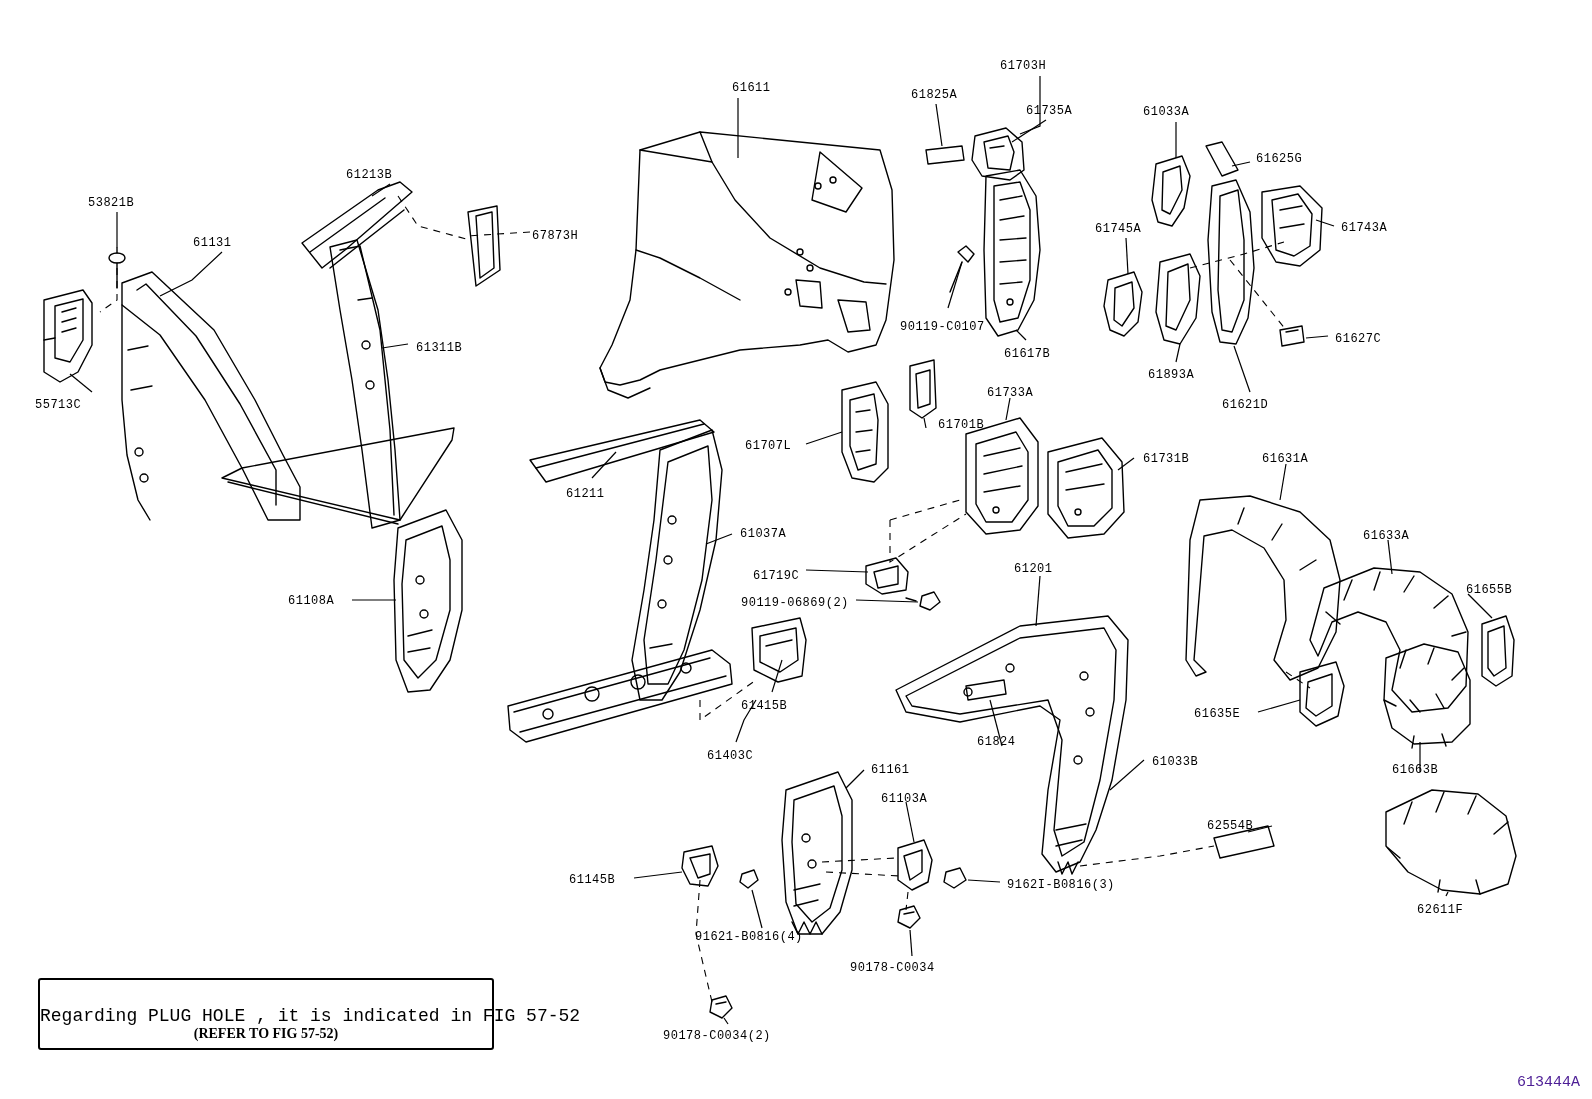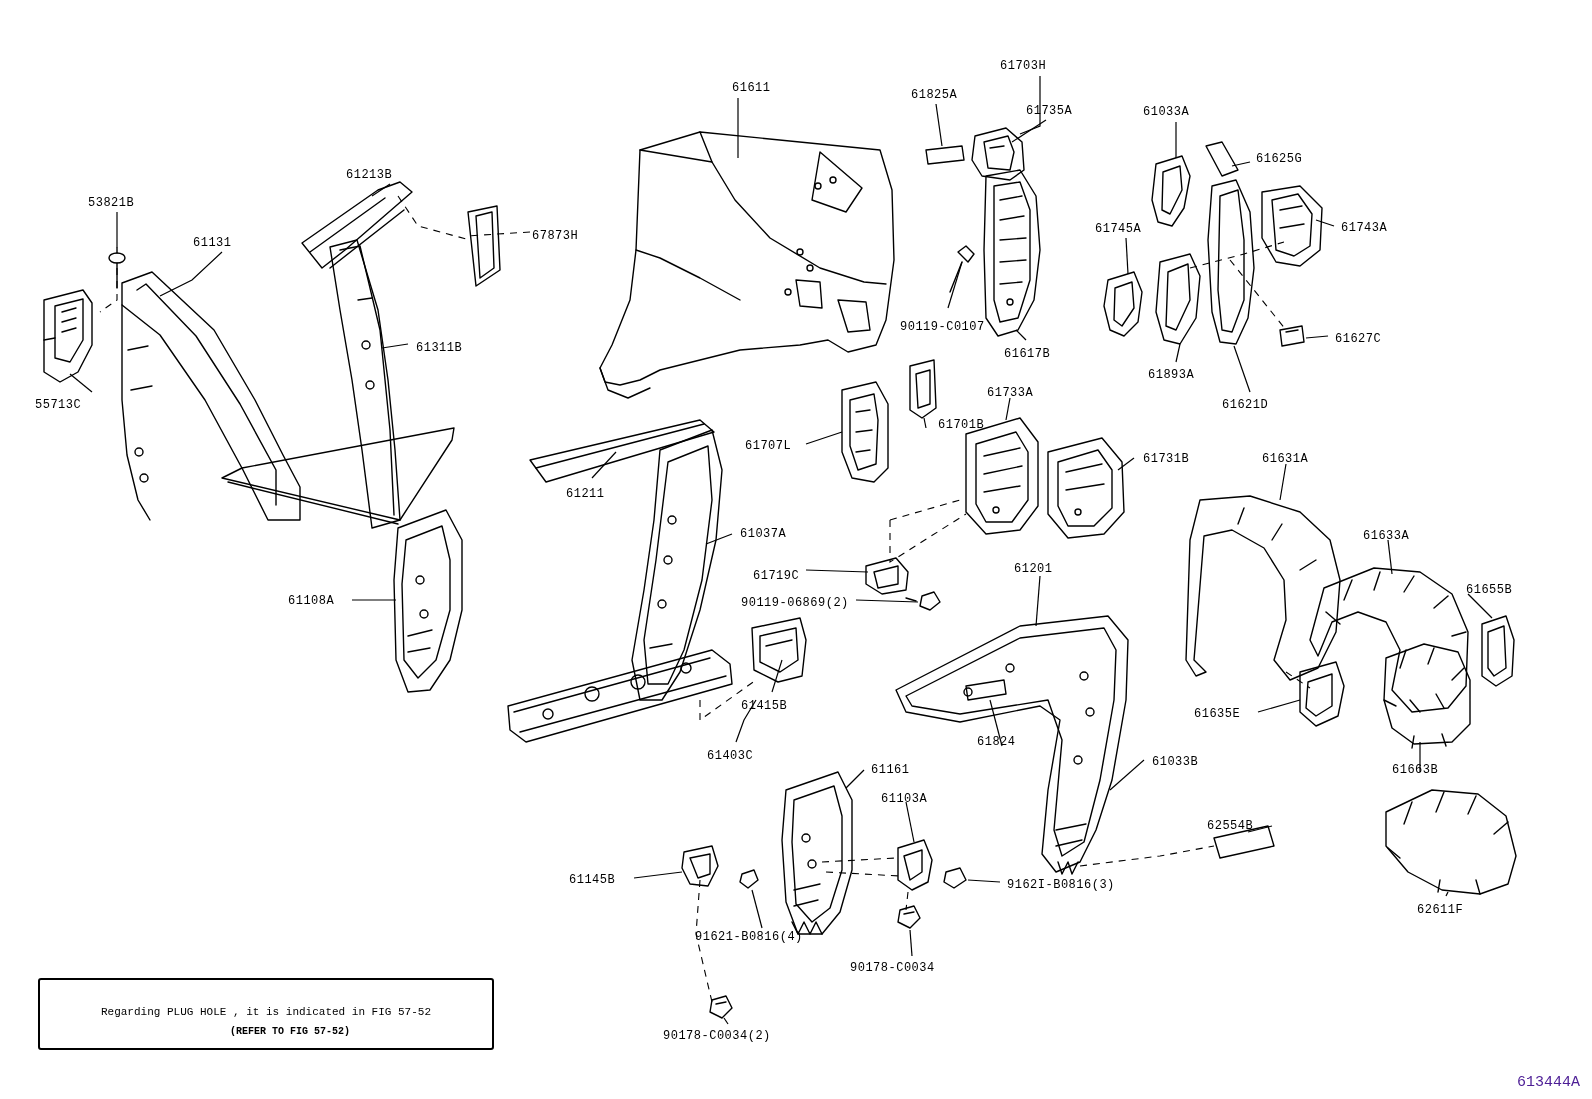--- a/index.html
+++ b/index.html
@@ -44,22 +44,22 @@
     position: absolute;
     left: 0;
     width: 452px;
     text-align: center;
     font-family: "DejaVu Sans", sans-serif;
     font-size: 15px;
     color: #000;
     white-space: nowrap;
   }
   .note-line.jp { top: 6px; font-size: 16px; }
-  .note-line.en { top: 26px; font-size: 11px; font-family: "Liberation Mono", monospace;}
-  .note-line.ref { top: 46px; font-size: 10px; font-family: Liberation Mono, monospace; font-weight: bold; margin-left: 24px;}
+  .note-line.en { top: 26px; font-size: 18px; font-family: "Liberation Mono", monospace;}
+  .note-line.ref { top: 46px; font-size: 14px; font-family: Liberation Serif, serif; font-weight: bold;}
   .figcode {
     position: absolute;
     right: 12px;
     bottom: 8px;
     font-family: "Liberation Mono", monospace;
     font-size: 15px;
     color: #4c1d95;
   }
 </style>
 </head>

